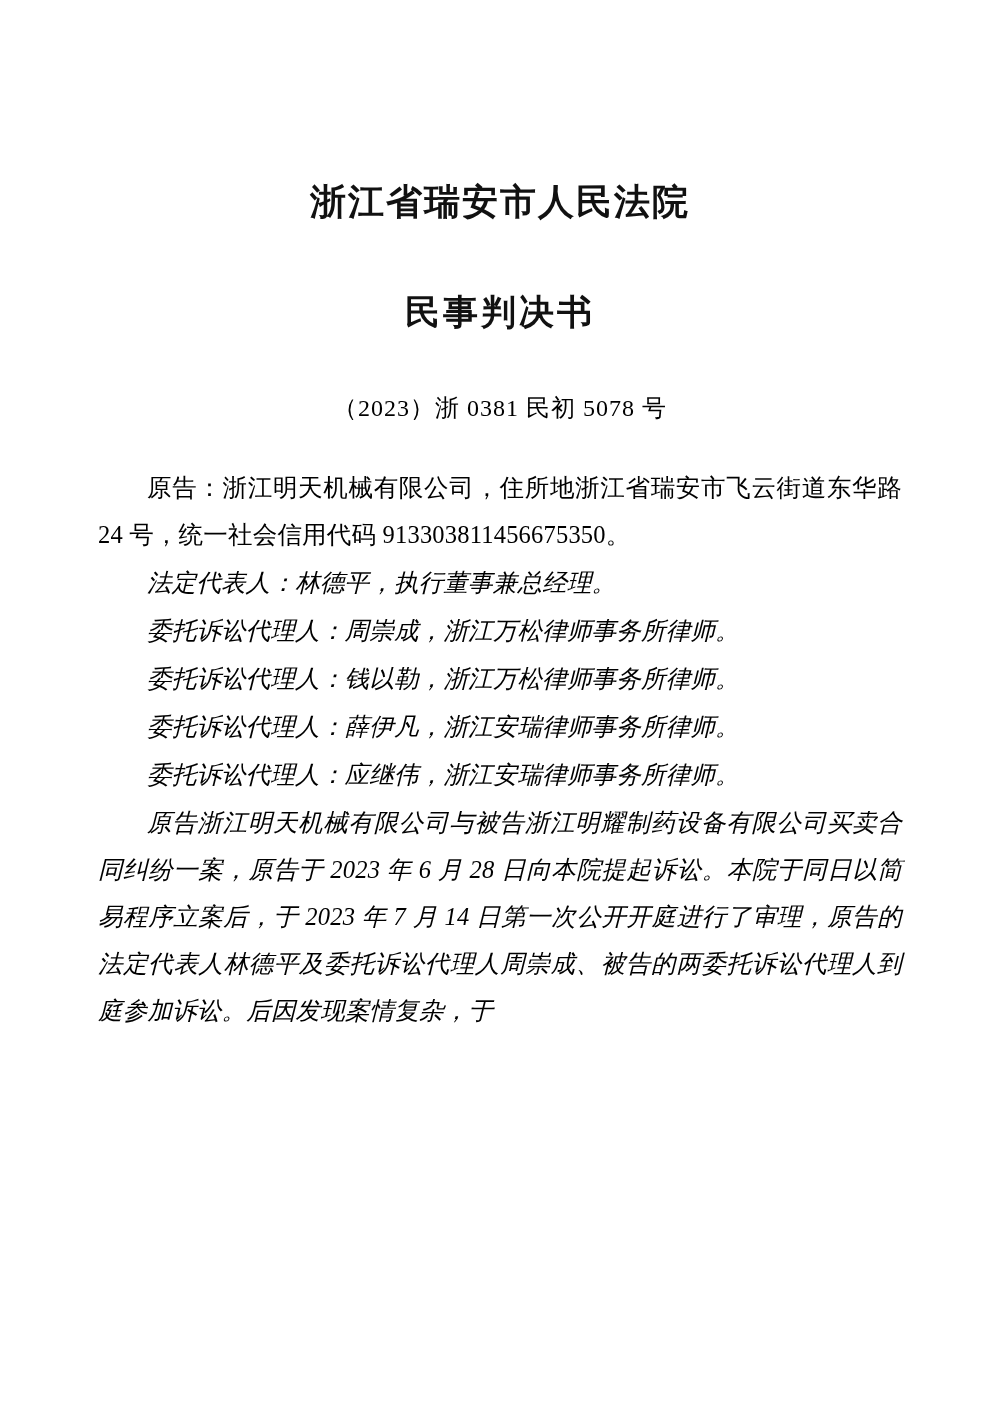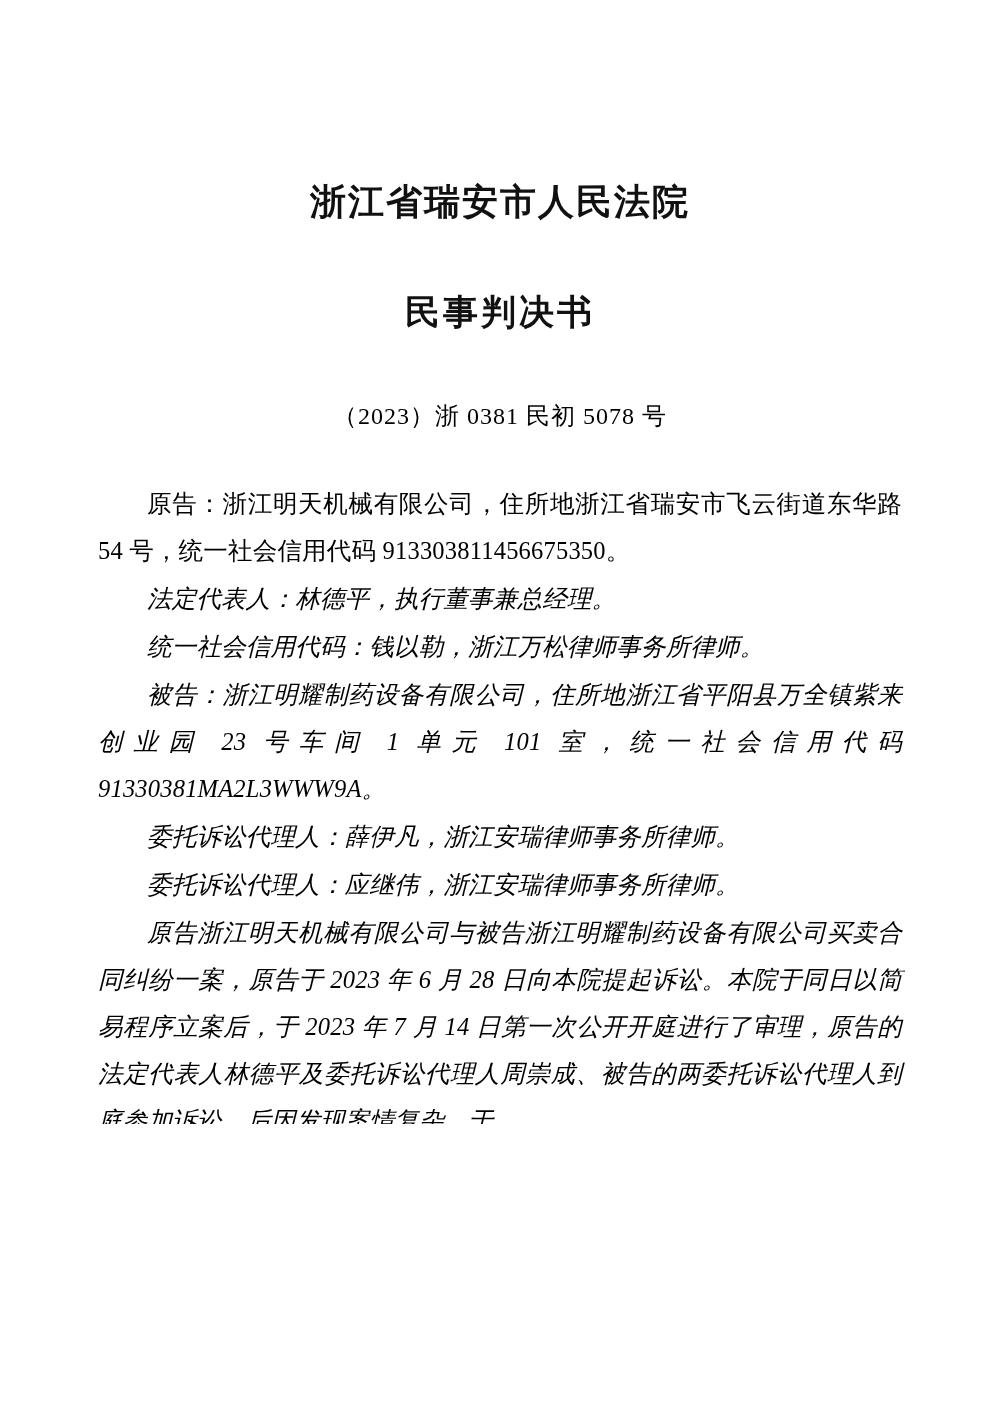--- a/index.html
+++ b/index.html
@@ -37,21 +37,21 @@
     margin: 0;
     padding-top: 62px;
     text-align: center;
     font-family: Liberation Serif, serif;
     font-weight: bold;
     font-size: 35px;
     letter-spacing: 3px;
     color: #111;
   }
   .case-number {
-    margin: 12px;
+    margin: 4px;
     padding-top: 52px;
     text-align: center;
     font-size: 24px;
     letter-spacing: 1px;
   }
   .body-block {
     padding-top: 36px;
   }
   p.para {
     margin: 0;
@@ -72,22 +72,22 @@
 
 <div class="page">
 
   <h1 class="court-title">浙江省瑞安市人民法院</h1>
 
   <h2 class="doc-title">民事判决书</h2>
 
   <div class="case-number">（2023）浙 0381 民初 5078 号</div>
 
   <div class="body-block">
-    <p class="para">原告：浙江明天机械有限公司，住所地浙江省瑞安市飞云街道东华路 54 号，统一社会信用代码 913303811456675350。</p>
+    <p class="para">原告：浙江明天机械有限公司，住所地浙江省瑞安市飞云街道东华路 24 号，统一社会信用代码 913303811456675350。</p>
     <p class="para">法定代表人：林德平，执行董事兼总经理。</p>
-    <p class="para">统一社会信用代码：钱以勒，浙江万松律师事务所律师。</p>
-    <p class="para">被告：浙江明耀制药设备有限公司，住所地浙江省平阳县万全镇紫来创业园 23 号车间 1 单元 101 室，统一社会信用代码 91330381MA2L3WWW9A。</p>
+    <p class="para">委托诉讼代理人：周崇成，浙江万松律师事务所律师。</p>
+    <p class="para">委托诉讼代理人：钱以勒，浙江万松律师事务所律师。</p>
     <p class="para">委托诉讼代理人：薛伊凡，浙江安瑞律师事务所律师。</p>
     <p class="para">委托诉讼代理人：应继伟，浙江安瑞律师事务所律师。</p>
     <p class="para">原告浙江明天机械有限公司与被告浙江明耀制药设备有限公司买卖合同纠纷一案，原告于 2023 年 6 月 28 日向本院提起诉讼。本院于同日以简易程序立案后，于 2023 年 7 月 14 日第一次公开开庭进行了审理，原告的法定代表人林德平及委托诉讼代理人周崇成、被告的两委托诉讼代理人到庭参加诉讼。后因发现案情复杂，于</p>
   </div>
 
 </div>
 
 </body></html>

